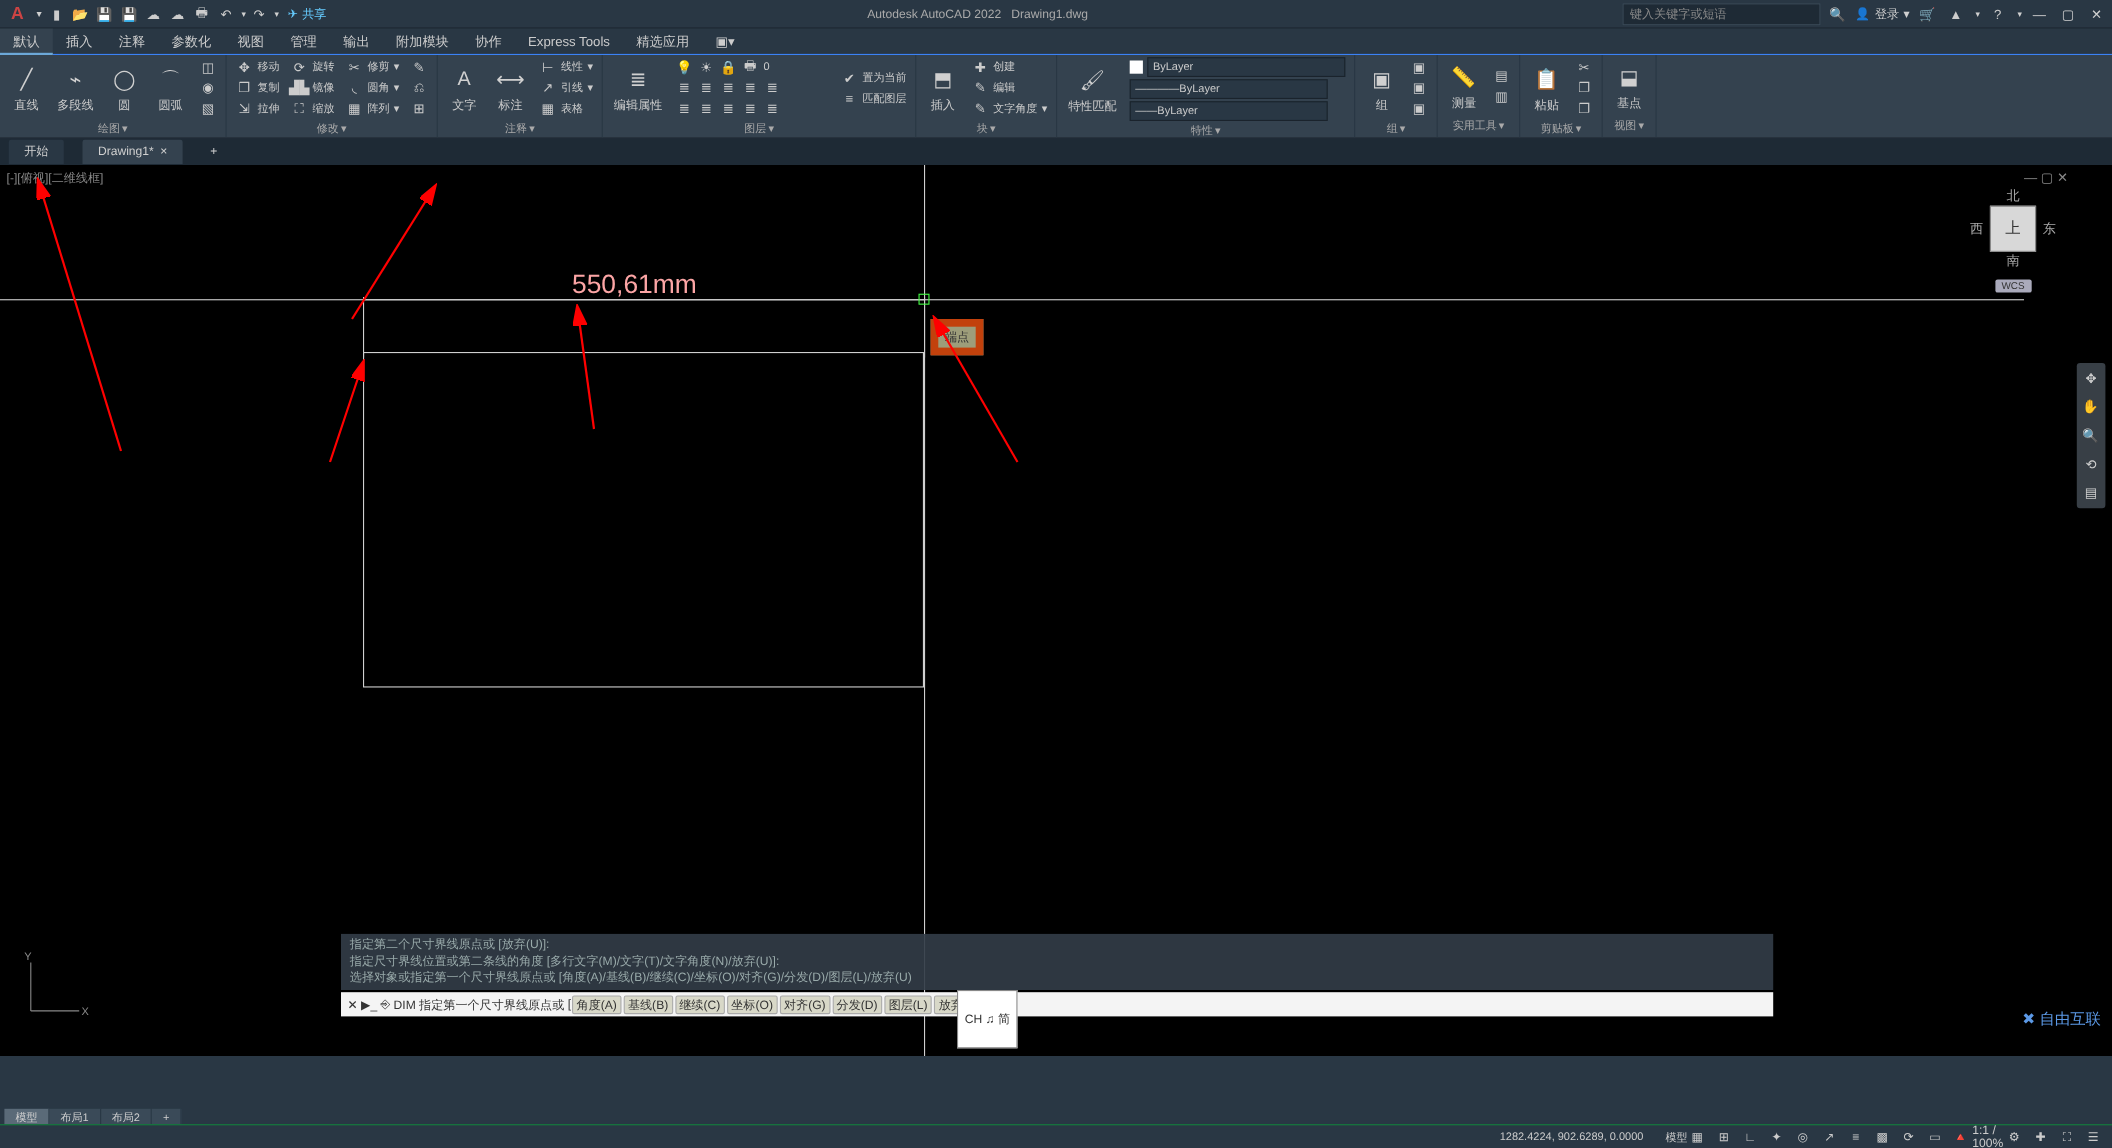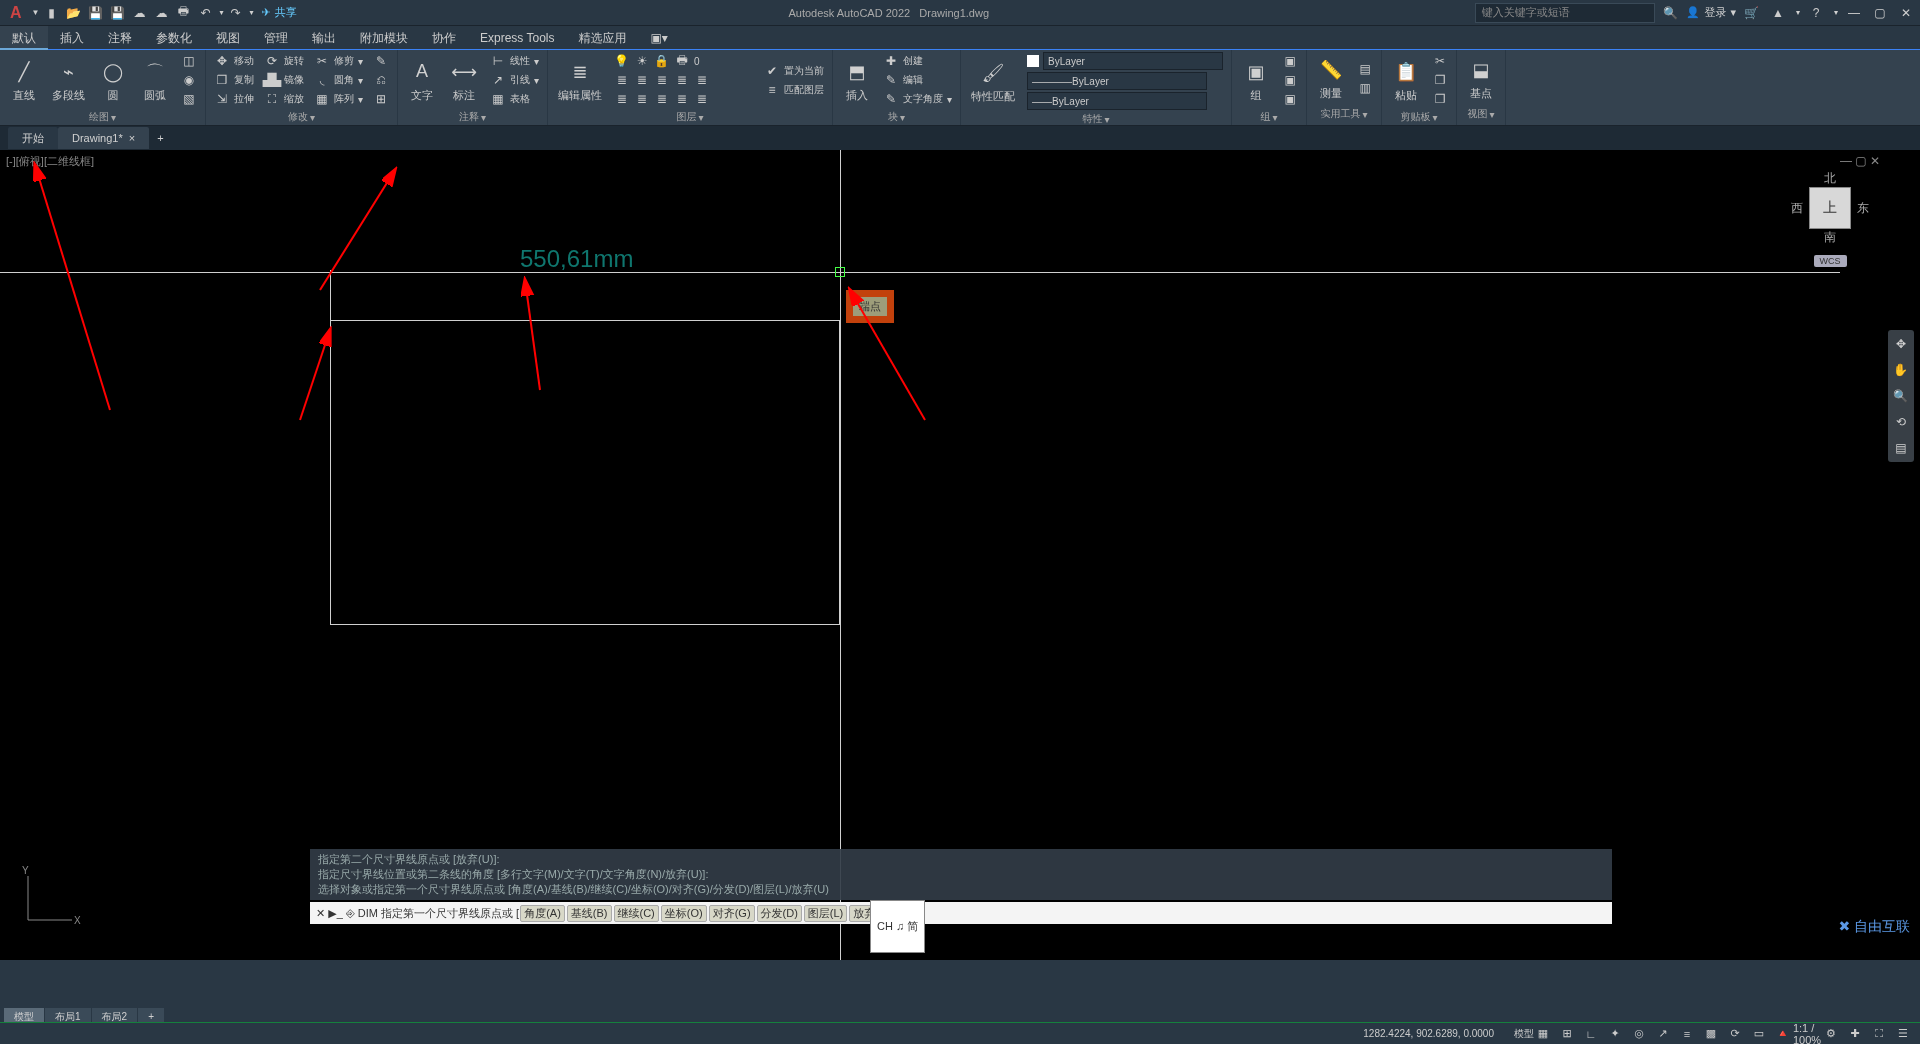--- a/index.html
+++ b/index.html
@@ -21,28 +21,28 @@
 .panel{display:flex;flex-direction:column;border-right:1px solid #293744;padding:2px 4px}
 .panel-body{flex:1;display:flex;align-items:center;gap:2px}
 .panel-title{text-align:center;font-size:10px;color:#aaa;padding:2px 0;display:flex;justify-content:center;align-items:center;gap:2px}
 .rbtn{display:flex;flex-direction:column;align-items:center;gap:2px;padding:2px 6px;cursor:pointer}
 .rbtn .ico{width:28px;height:28px;display:flex;align-items:center;justify-content:center;font-size:18px}
 .rbtn .lbl{font-size:11px;color:#ccc}
 .col{display:flex;flex-direction:column;gap:1px}
 .srow{display:flex;align-items:center;gap:4px;height:18px;padding:0 4px;font-size:10px;color:#ccc;cursor:pointer;white-space:nowrap}
 .sico{width:16px;height:16px;display:inline-flex;align-items:center;justify-content:center;font-size:12px}
 .layer-sel{background:#293744;border:1px solid #1a232c;width:180px;height:18px;display:flex;align-items:center;padding:0 4px;font-size:10px}
-.filetabs{height:24px;background:#1e2a35;display:flex;align-items:center;padding:0 8px;gap:0}
+.filetabs{height:24px;background:#1e2a35;display:flex;align-items:center;padding:0 8px;gap:17px}
 .ftab{padding:0 14px;height:22px;line-height:22px;background:#293744;border-radius:2px 2px 0 0;font-size:11px;display:flex;align-items:center;gap:6px}
 .ftab.active{background:#34424f}
 .canvas{position:relative;background:#000;height:810px;overflow:hidden}
 .rect{position:absolute;border:1px solid #d0d0d0;left:330px;top:170px;width:510px;height:305px}
 .dim-ext{position:absolute;border-left:1px solid #d0d0d0;height:55px;top:120px}
 .dim-line{position:absolute;border-top:1px solid #d0d0d0;top:122px;left:330px;width:510px}
-.dim-text{position:absolute;color:#0f766e;font-size:24px;font-family:Arial;top:95px;left:520px}
+.dim-text{position:absolute;color:#fca5a5;font-size:24px;font-family:Arial;top:95px;left:520px}
 .cursor-cross{position:absolute;pointer-events:none}
 .cursor-cross .h{position:absolute;border-top:1px solid #d0d0d0;width:2000px;left:-1000px}
 .cursor-cross .v{position:absolute;border-left:1px solid #d0d0d0;height:2000px;top:-1000px}
 .cursor-cross .box{position:absolute;width:10px;height:10px;border:1px solid #4f4;left:-5px;top:-5px}
 .tooltip{position:absolute;background:#9d9d7a;color:#333;padding:2px 6px;font-size:11px;border:7px solid #c2410c}
 .arrow-red{position:absolute;stroke:red;fill:red}
 .ucs{position:absolute;left:18px;bottom:28px;color:#888;font-size:11px}
 .viewcube{position:absolute;right:30px;top:20px;width:120px;height:140px}
 .navbar{position:absolute;right:6px;top:180px;width:26px;background:rgba(80,90,100,.7);border-radius:3px;padding:4px 0;display:flex;flex-direction:column;align-items:center;gap:6px}
 .navbar div{width:20px;height:20px;display:flex;align-items:center;justify-content:center;font-size:12px}

